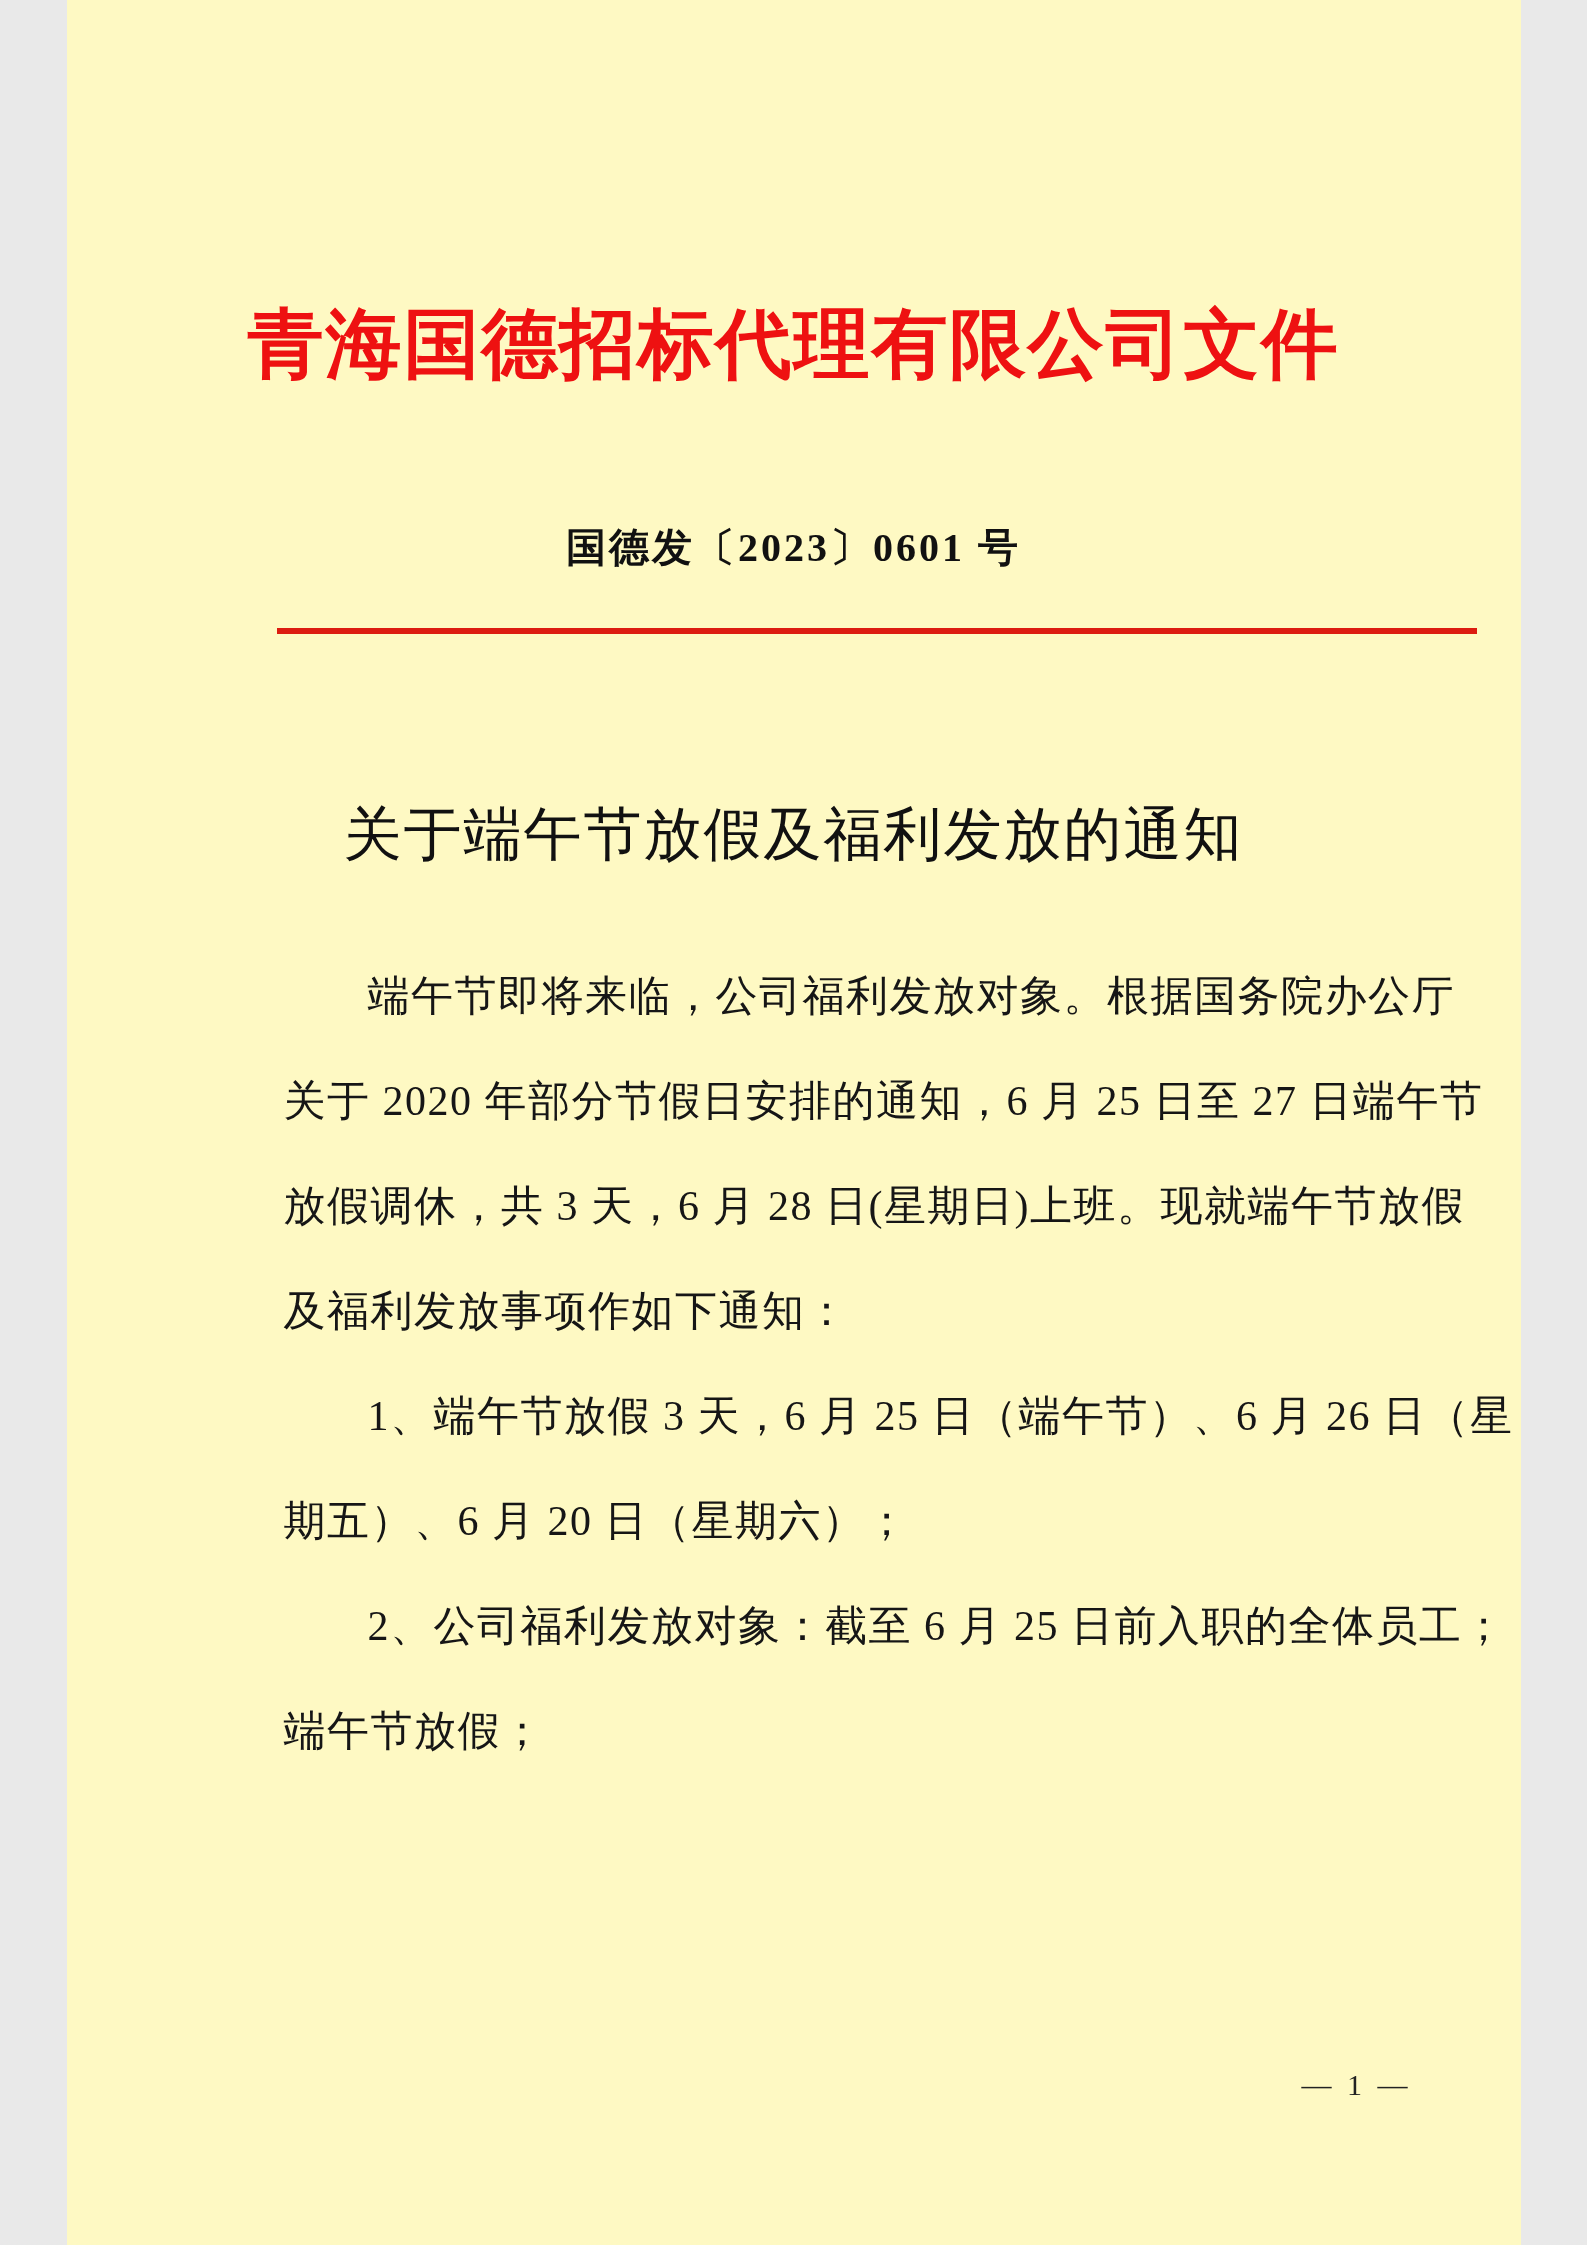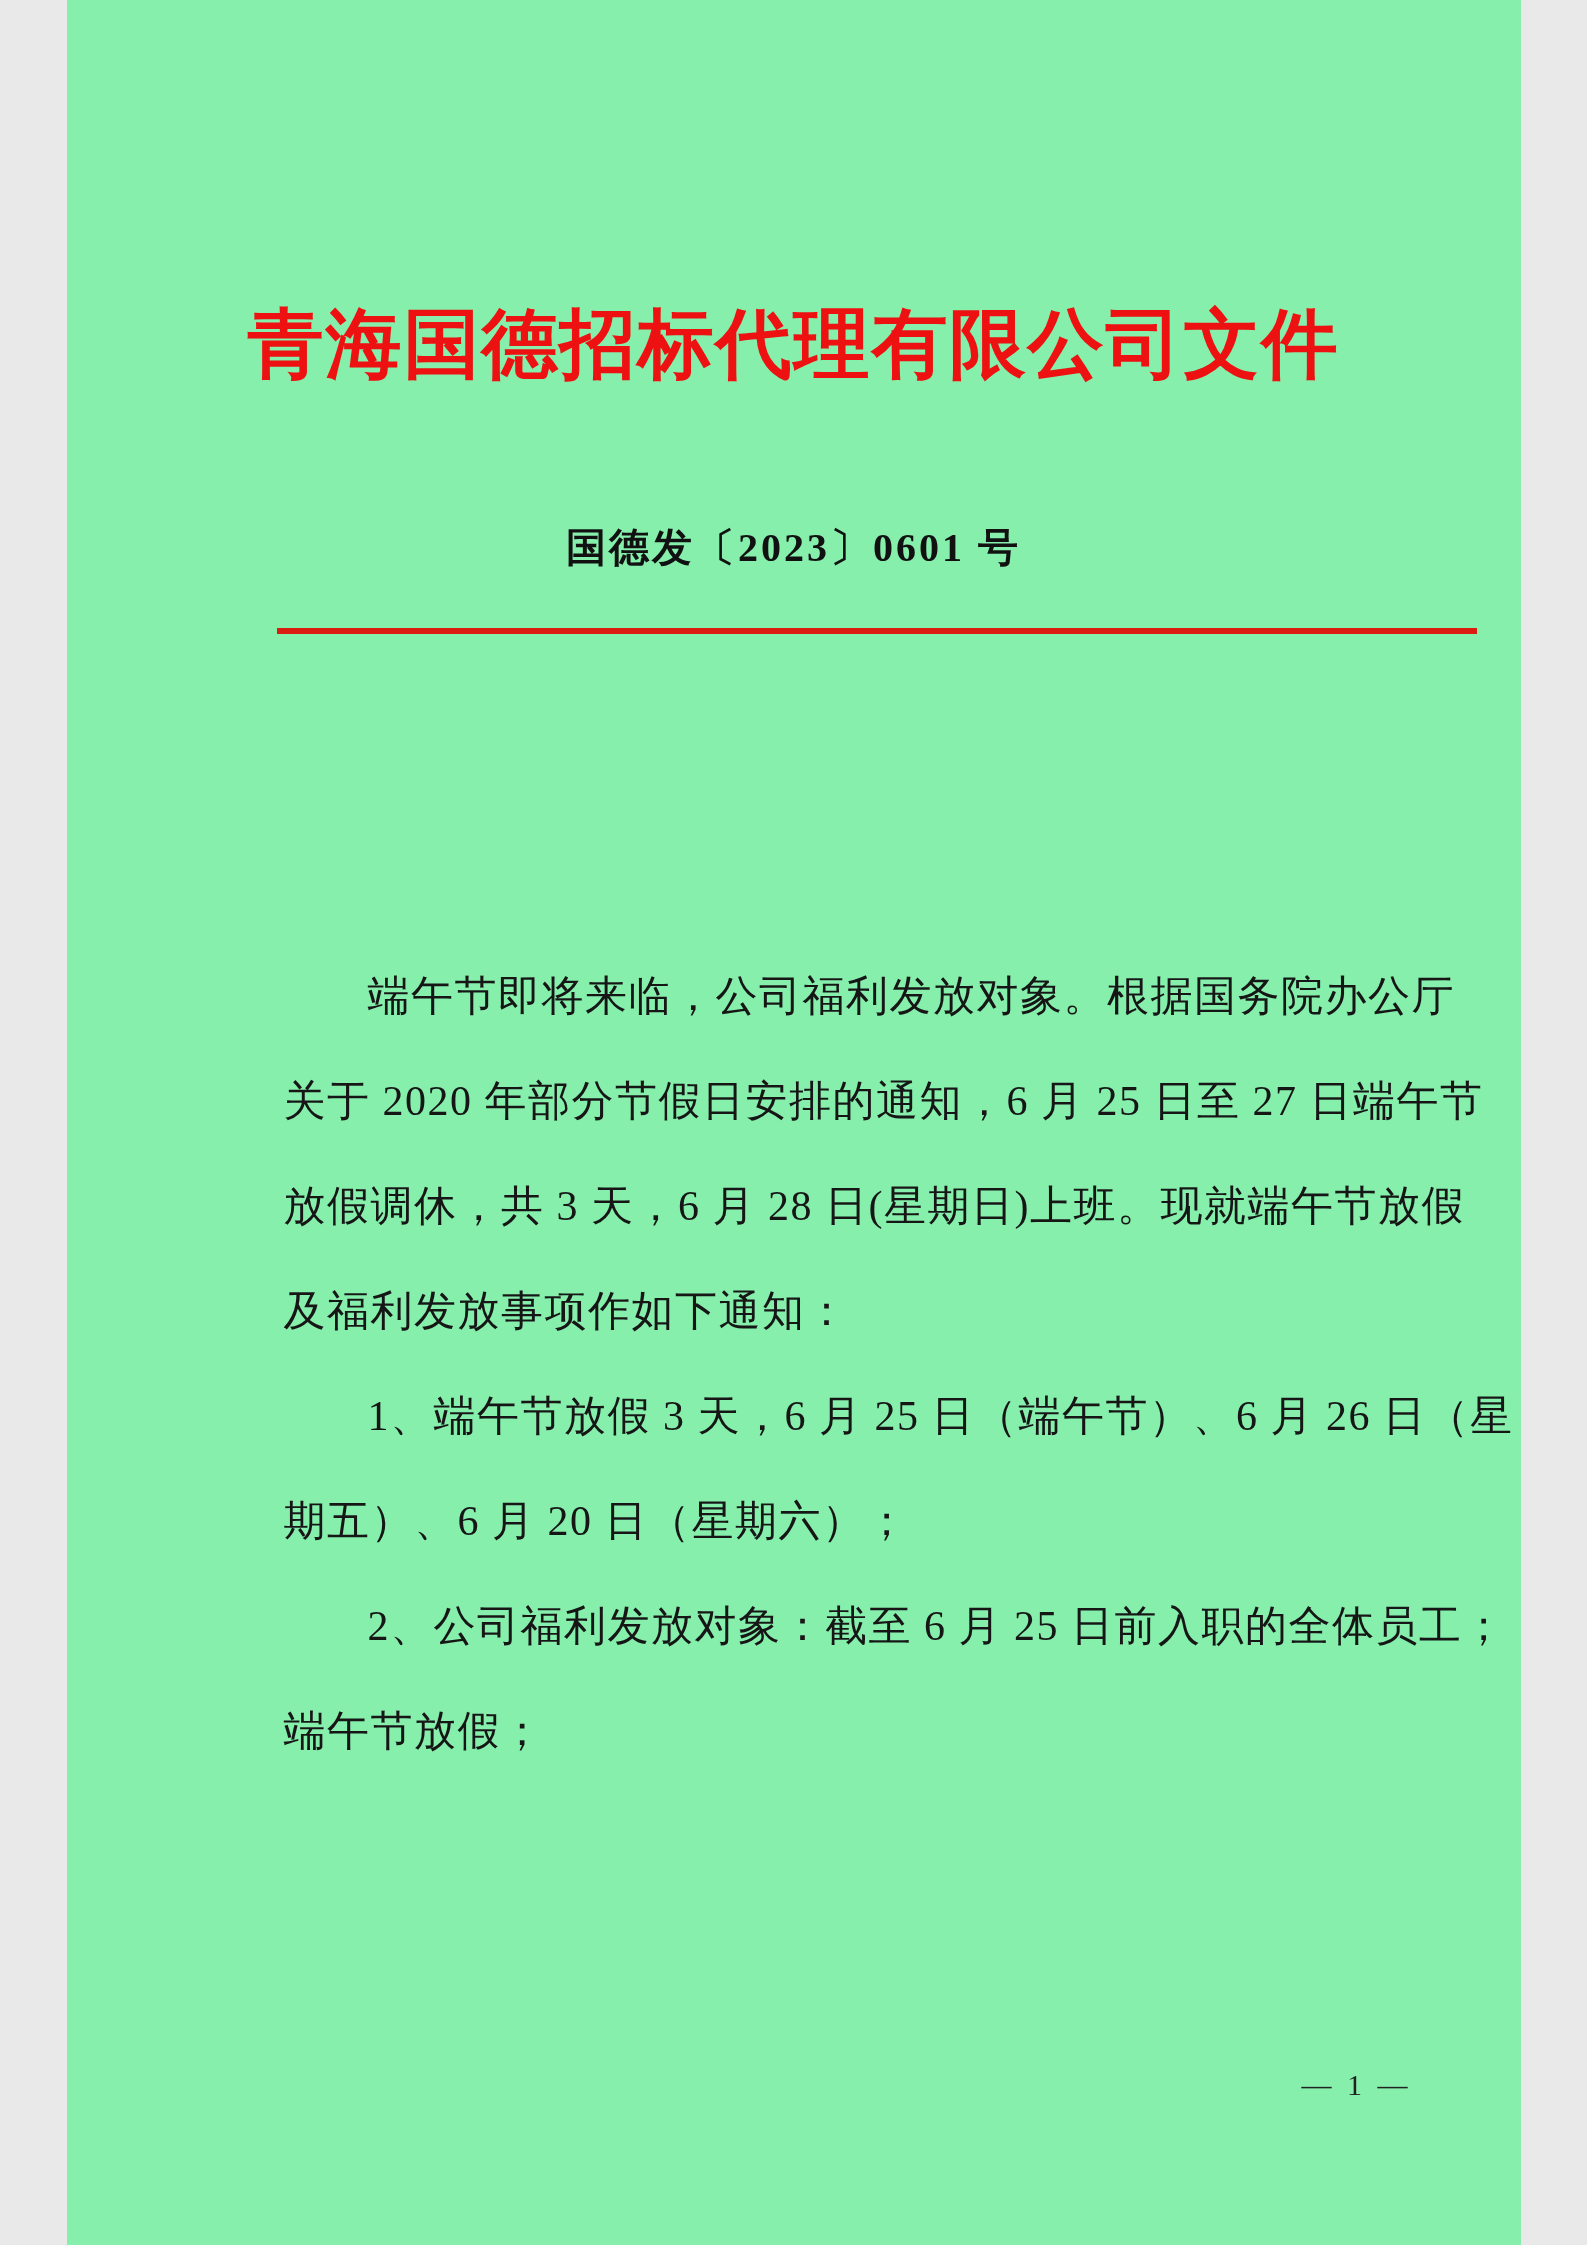--- a/index.html
+++ b/index.html
@@ -5,21 +5,21 @@
   html, body {
     margin: 0;
     padding: 0;
     background: #e9e9e9;
   }
   .page {
     position: relative;
     width: 1419px;
     height: 2245px;
     margin: 0 auto;
-    background: #86efac;
+    background: #fef9c3;
     overflow: hidden;
     font-family: "Liberation Serif", "DejaVu Serif", serif;
     color: #151515;
     padding-left: 35px;
   }
   .letterhead-title {
     position: absolute;
     top: 296px;
     left: 0;
     right: 0;
@@ -99,20 +99,21 @@
 <body>
 
 <div class="page">
 
   <div class="letterhead-title">青海国德招标代理有限公司文件</div>
 
   <div class="doc-number">国德发〔2023〕0601 号</div>
 
   <div class="red-divider"></div>
 
+  <h1 class="doc-title">关于端午节放假及福利发放的通知</h1>
 
   <div class="body-block">
     <div class="body-line indent">端午节即将来临，公司福利发放对象。根据国务院办公厅</div>
     <div class="body-line">关于 2020 年部分节假日安排的通知，6 月 25 日至 27 日端午节</div>
     <div class="body-line">放假调休，共 3 天，6 月 28 日(星期日)上班。现就端午节放假</div>
     <div class="body-line">及福利发放事项作如下通知：</div>
     <div class="body-line indent">1、端午节放假 3 天，6 月 25 日（端午节）、6 月 26 日（星</div>
     <div class="body-line">期五）、6 月 20 日（星期六）；</div>
     <div class="body-line indent">2、公司福利发放对象：截至 6 月 25 日前入职的全体员工；</div>
     <div class="body-line">端午节放假；</div>

